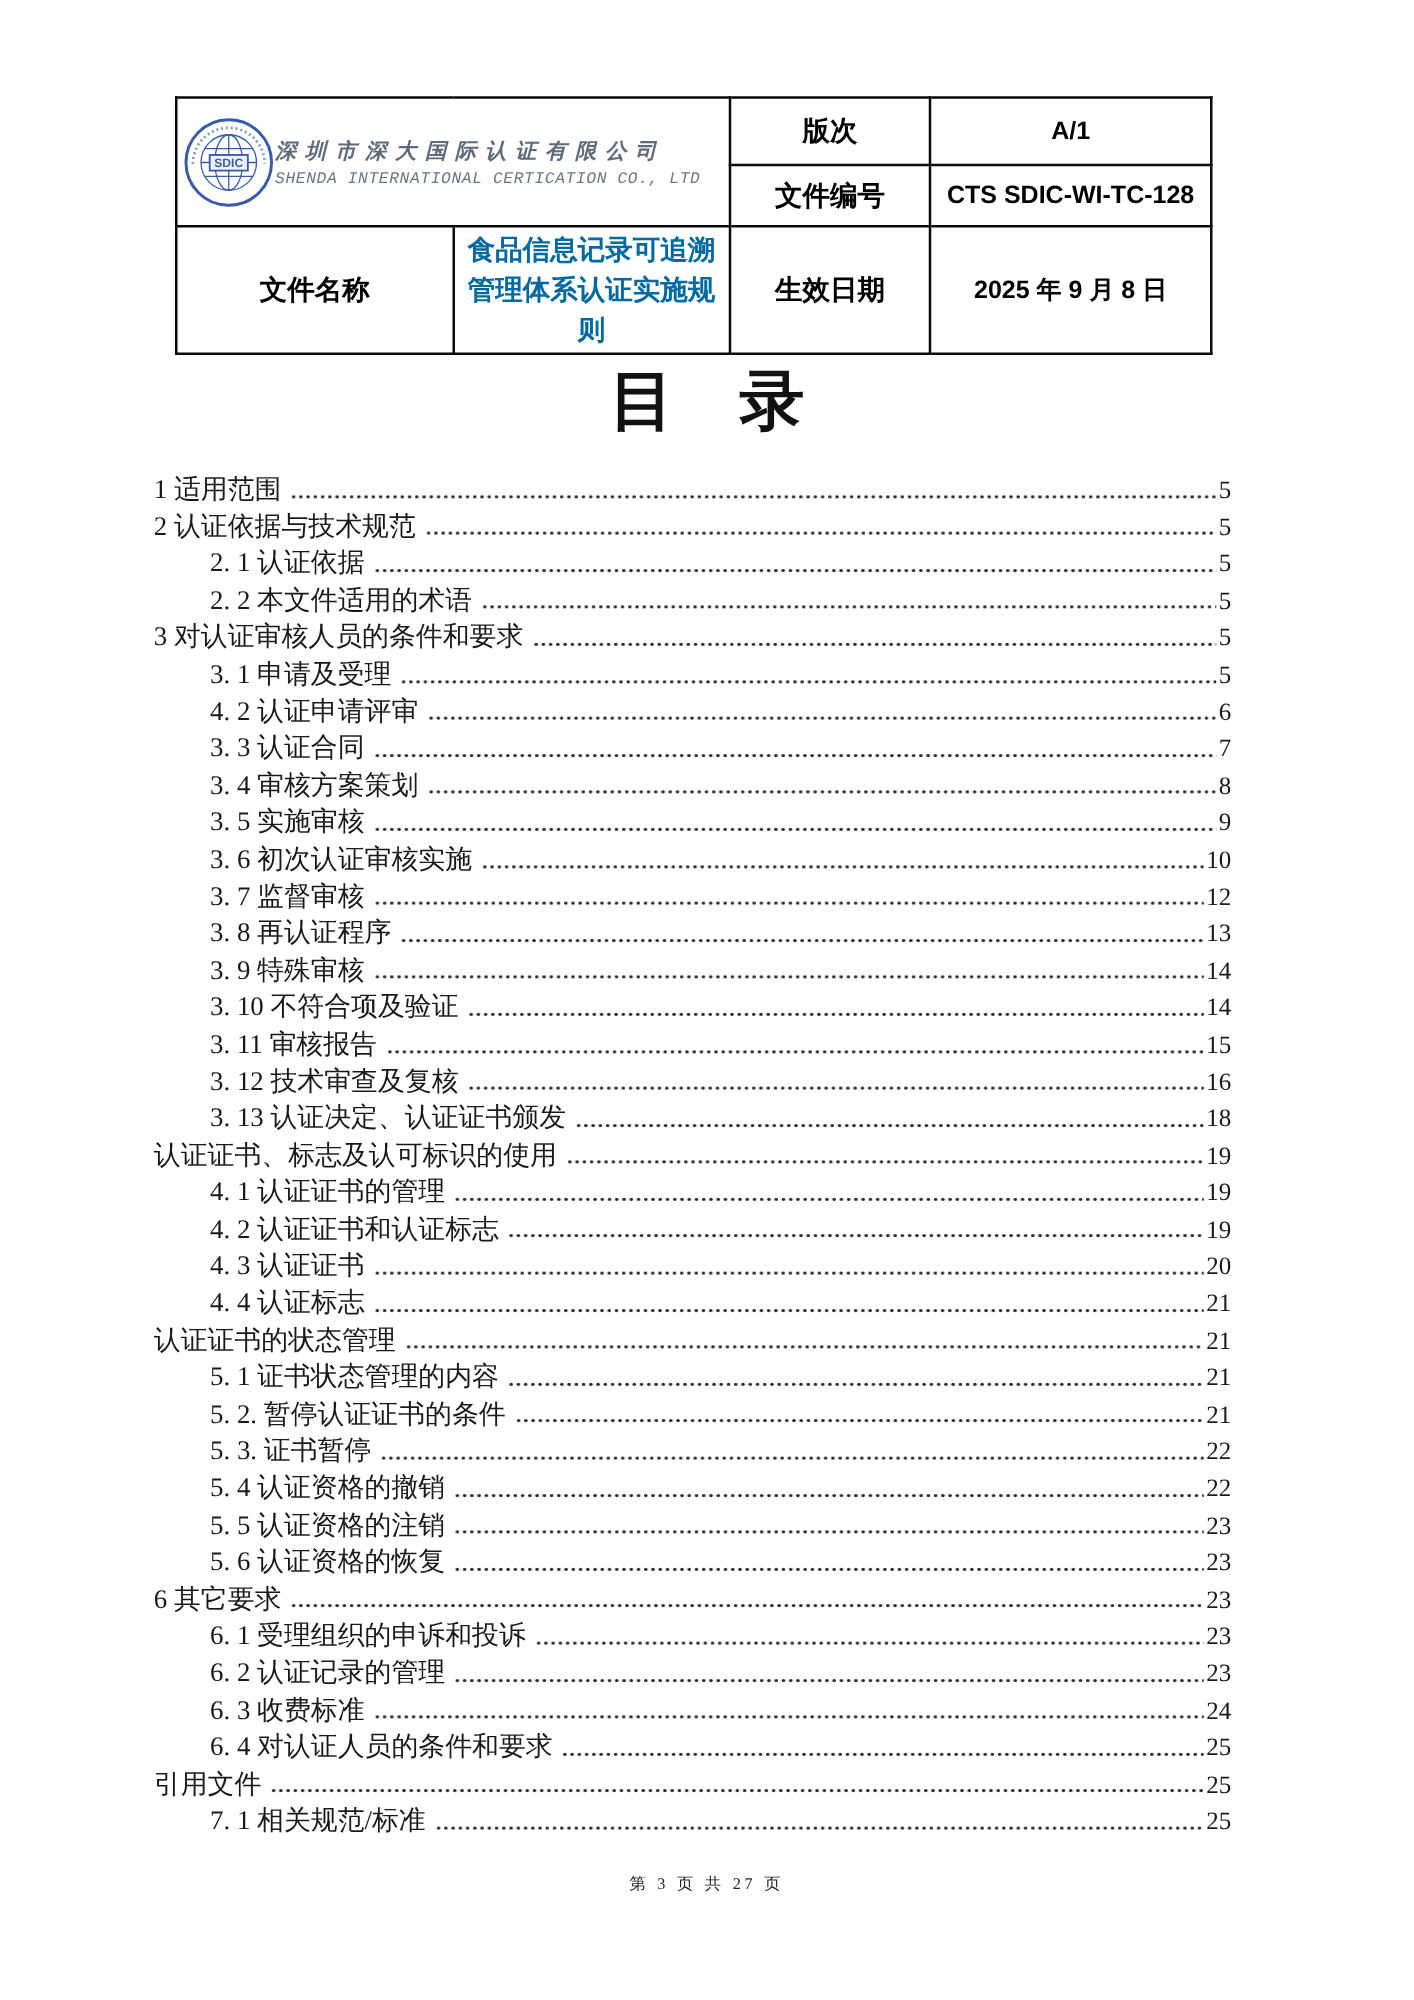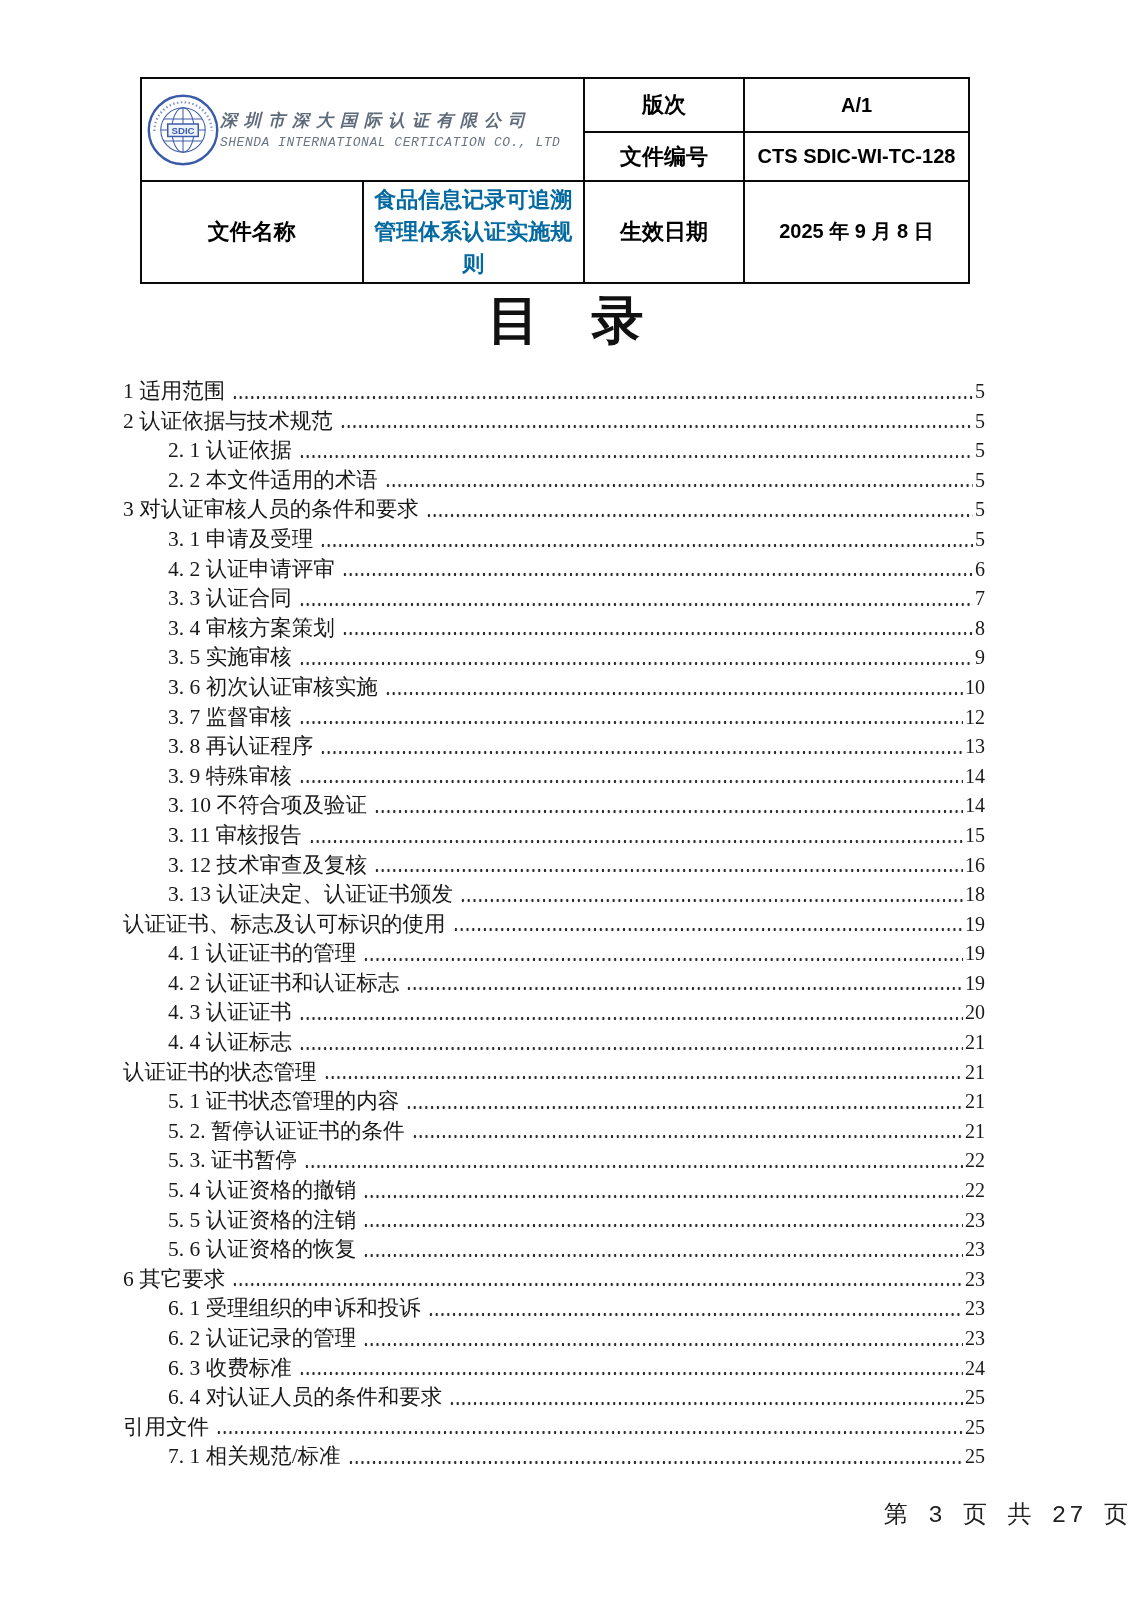--- a/index.html
+++ b/index.html
@@ -73,22 +73,22 @@
     background-image:radial-gradient(circle,#2d2d2d 1.15px,transparent 1.5px);
     background-size:5.8px 7px;
     background-repeat:repeat-x;
     background-position:left bottom;
   }
   .toc-page{flex:0 0 auto;font-size:20px;}
 
   
   .page-footer{
     position:absolute;top:1498px;left:0;width:100%;
-    text-align:right;
-    font-size:24px;letter-spacing:3px;color:#222;font-family:Liberation Mono, monospace;
+    text-align:center;
+    font-size:13px;letter-spacing:3px;color:#222;
   }
 </style>
 </head>
 <body>
 
 <div class="page">
 
   <table class="doc-table">
     <tbody>
         <tr class="r1">

